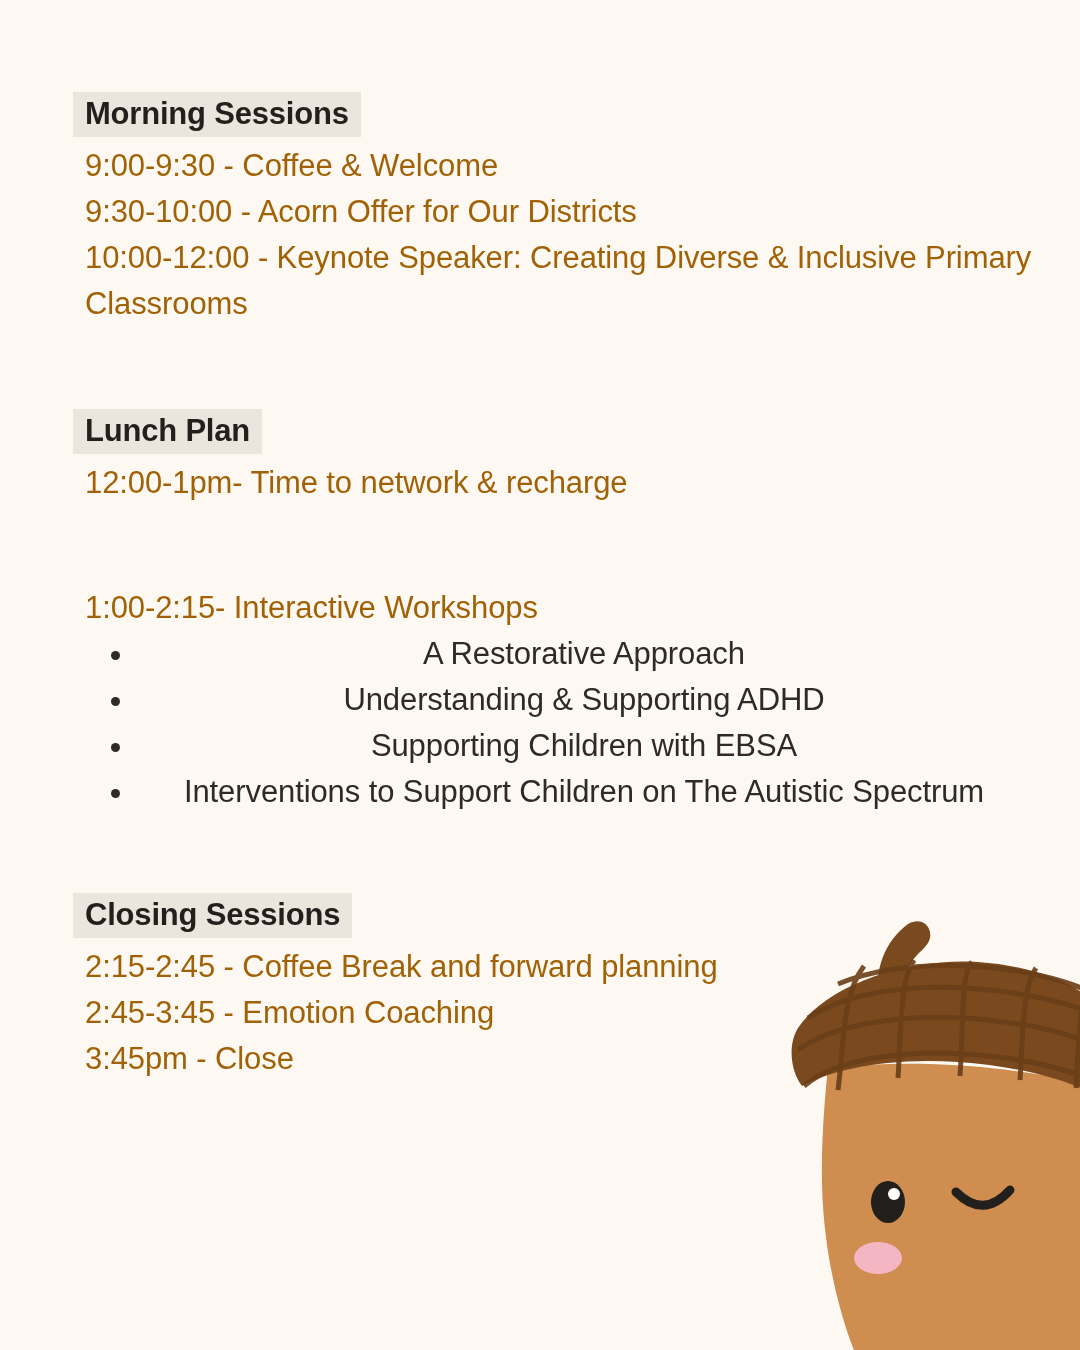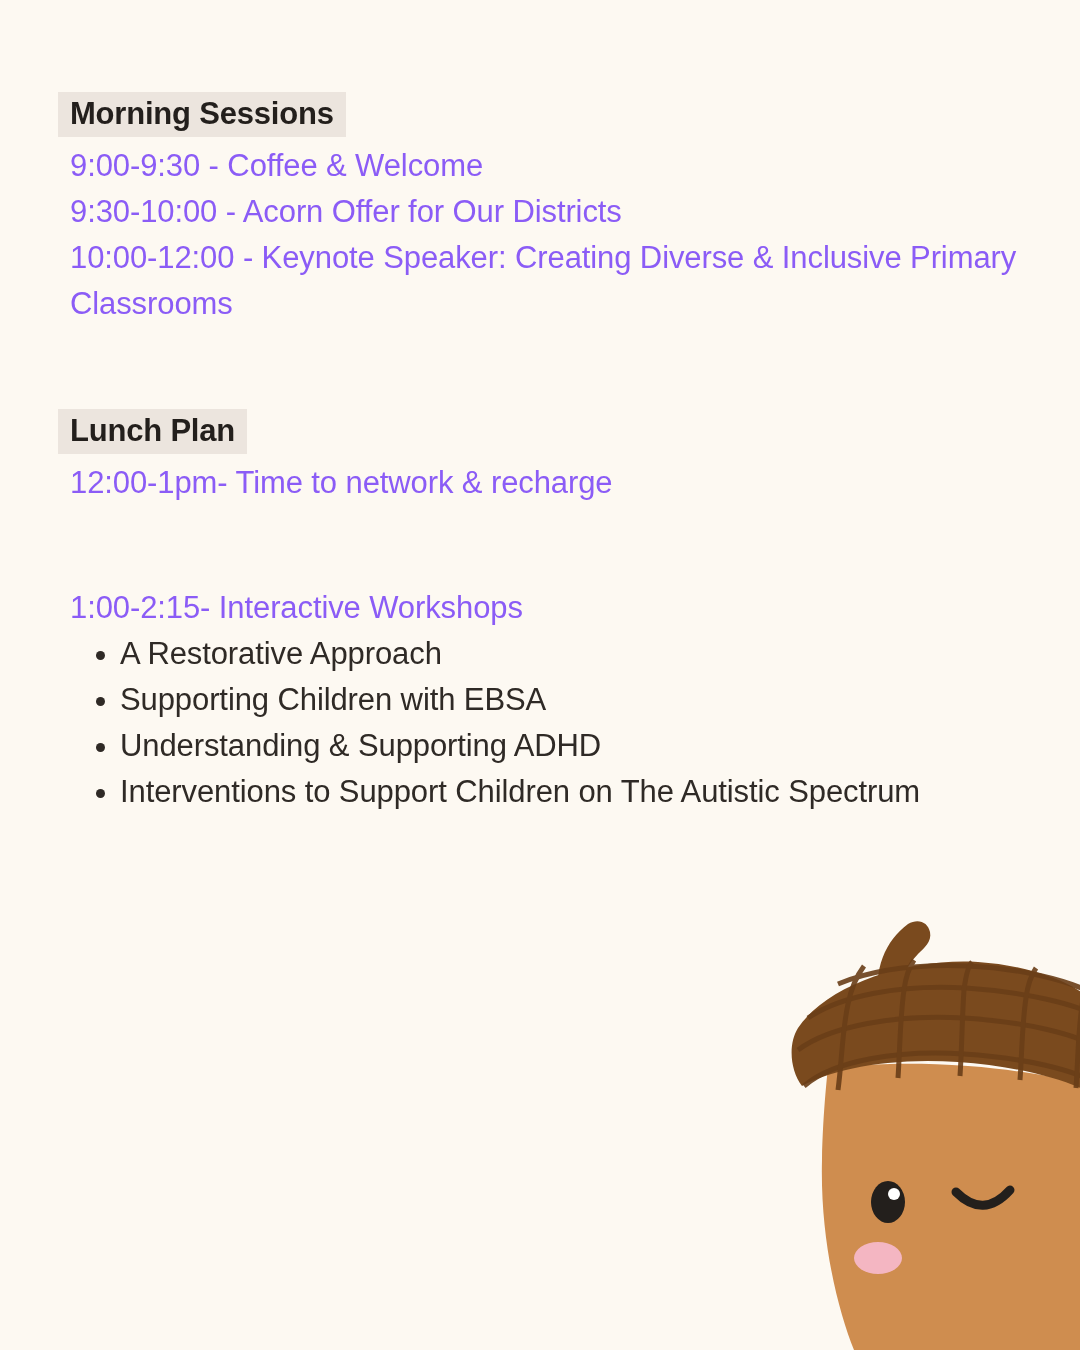--- a/index.html
+++ b/index.html
@@ -13,55 +13,56 @@
     overflow: hidden;
     position: relative;
   }
   .page {
     position: absolute;
     inset: 0;
     padding: 0;
   }
   .content {
     position: absolute;
-    left: 58px;
+    left: 73px;
     top: 92px;
     width: 960px;
   }
   .section { margin-bottom: 0; }
   .section-heading {
     display: inline-block;
     background: #ece5de;
     font-size: 31px;
     font-weight: bold;
     letter-spacing: -0.2px;
     color: #231f1c;
     padding: 6px 12px 8px 12px;
     line-height: 1.0;
     margin: 0 0 6px 0;
   }
   .line {
     font-size: 31px;
     line-height: 1.48;
-    color: #8b5cf6;
+    color: #a16207;
     letter-spacing: -0.1px;
     padding-left: 12px;
   }
   .bullets {
     list-style: none;
     margin: 0;
     padding: 0 0 0 12px;
   }
   .bullets li {
     font-size: 31px;
     line-height: 1.48;
     color: #2f2a26;
     letter-spacing: -0.1px;
     position: relative;
     padding-left: 50px;
+    text-align: center;
   }
   .bullets li::before {
     content: "";
     position: absolute;
     left: 26px;
     top: 20px;
     width: 9px;
     height: 9px;
     border-radius: 50%;
     background: #2f2a26;
@@ -99,28 +100,34 @@
       <div class="section-heading">Lunch Plan</div>
       <div class="line">12:00-1pm- Time to network &amp; recharge</div>
     </div>
 
     <div class="gap-md"></div>
 
     <div class="section">
       <div class="line">1:00-2:15- Interactive Workshops</div>
       <ul class="bullets">
         <li>A Restorative Approach</li>
+        <li>Understanding &amp; Supporting ADHD</li>
         <li>Supporting Children with EBSA</li>
-        <li>Understanding &amp; Supporting ADHD</li>
         <li>Interventions to Support Children on The Autistic Spectrum</li>
       </ul>
     </div>
 
     <div class="gap-sm"></div>
 
+    <div class="section">
+      <div class="section-heading">Closing Sessions</div>
+      <div class="line">2:15-2:45 - Coffee Break and forward planning</div>
+      <div class="line">2:45-3:45 - Emotion Coaching</div>
+      <div class="line">3:45pm - Close</div>
+    </div>
 
   </div>
 
   <svg class="acorn" viewBox="0 0 330 440">
 
     <path d="M112 95 C104 60 118 30 140 14 C150 8 160 12 162 22 C164 32 156 38 150 44 C136 58 130 76 134 98 Z" fill="#7a4a1e"></path>
 
     <path d="M60 158 C60 158 120 150 200 156 C280 162 330 178 330 178 L330 440 L86 440
              C70 400 52 330 54 250 C55 200 60 158 60 158 Z" fill="#cf8d4f"></path>
 

